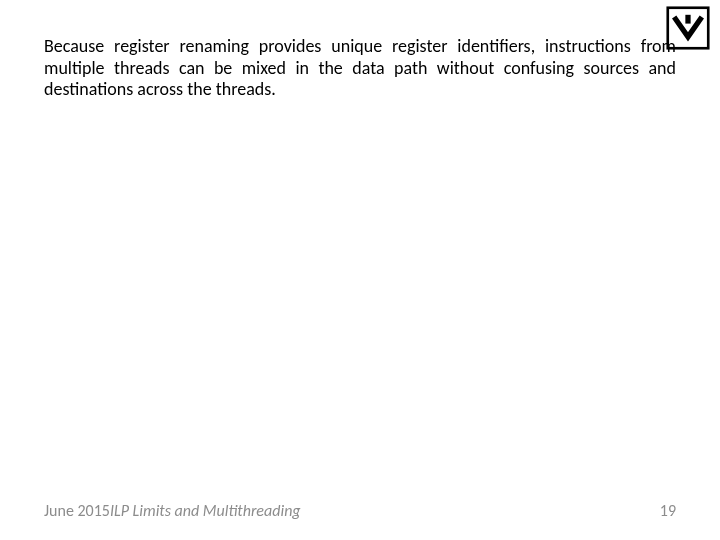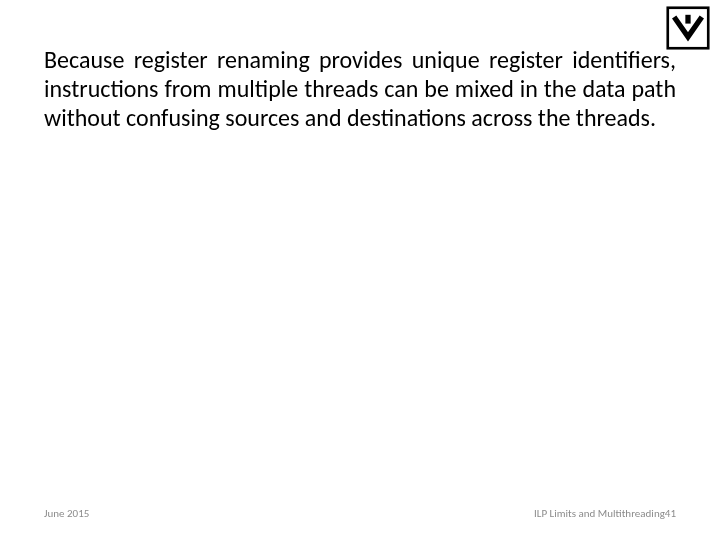--- a/index.html
+++ b/index.html
@@ -25,47 +25,48 @@
     width: 44px;
     height: 44px;
   }
   .content {
     position: absolute;
     top: 30px;
     left: 44px;
     right: 44px;
   }
   .para {
-    font-size: 24px;
+    font-size: 18px;
     line-height: 1.2;
     text-align: justify;
     text-justify: inter-word;
-    margin: 16px 0 18px 0;
+    margin: 6px 0 18px 0;
     font-weight: 400;
   }
   .para b {
     font-weight: 700;
   }
   .footer {
     position: absolute;
     left: 44px;
     right: 44px;
     bottom: 20px;
     display: flex;
     justify-content: space-between;
     align-items: baseline;
-    font-size: 11px;
+    font-size: 16px;
     color: #8c8c8c;
   }
   .footer .date {
     flex: 0 0 auto;
   }
   .footer .title {
     flex: 1 1 auto;
-    text-align: right;
+    text-align: left;
+    font-style: italic;
   }
   .footer .num {
     flex: 0 0 auto;
     text-align: right;
   }
 </style>
 </head>
 <body>
 
 <div class="slide">
@@ -84,16 +85,16 @@
       <span>Because register renaming provides unique register identifiers, instructions from multiple threads can be mixed in the data path without confusing sources and destinations across the threads.</span>
     </p>
 
 
 
   </div>
 
   <div class="footer">
     <span class="date">June 2015</span>
     <span class="title">ILP Limits and Multithreading</span>
-    <span class="num">41</span>
+    <span class="num">19</span>
   </div>
 
 </div>
 
 </body></html>

